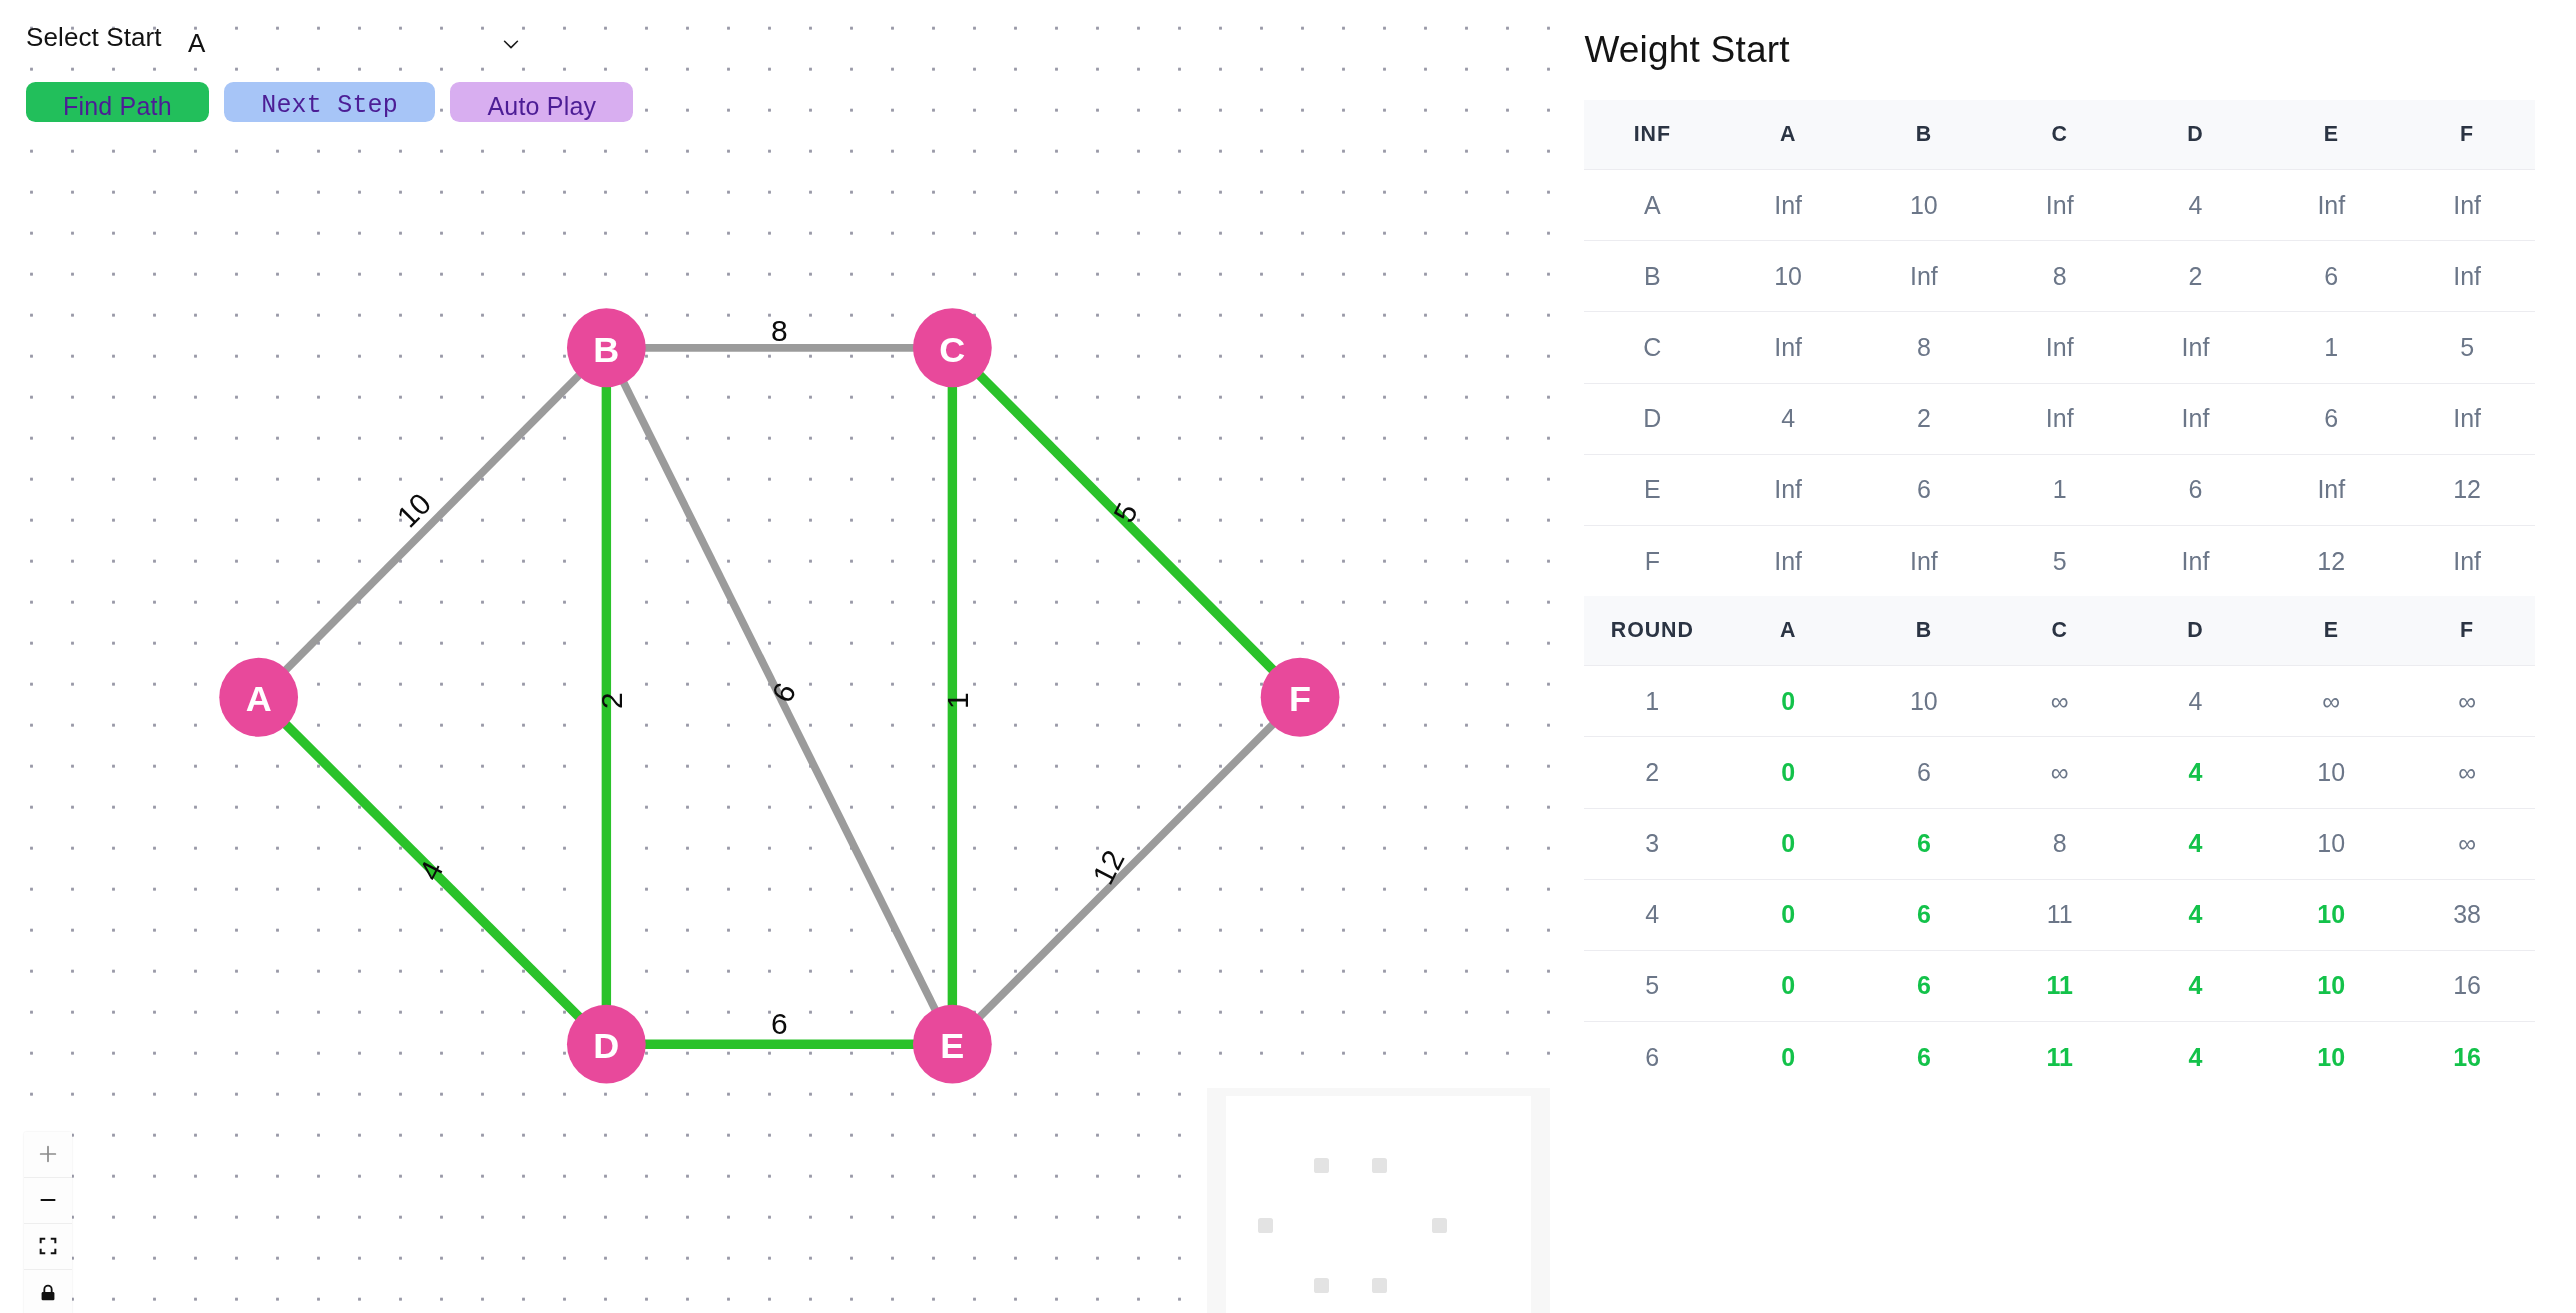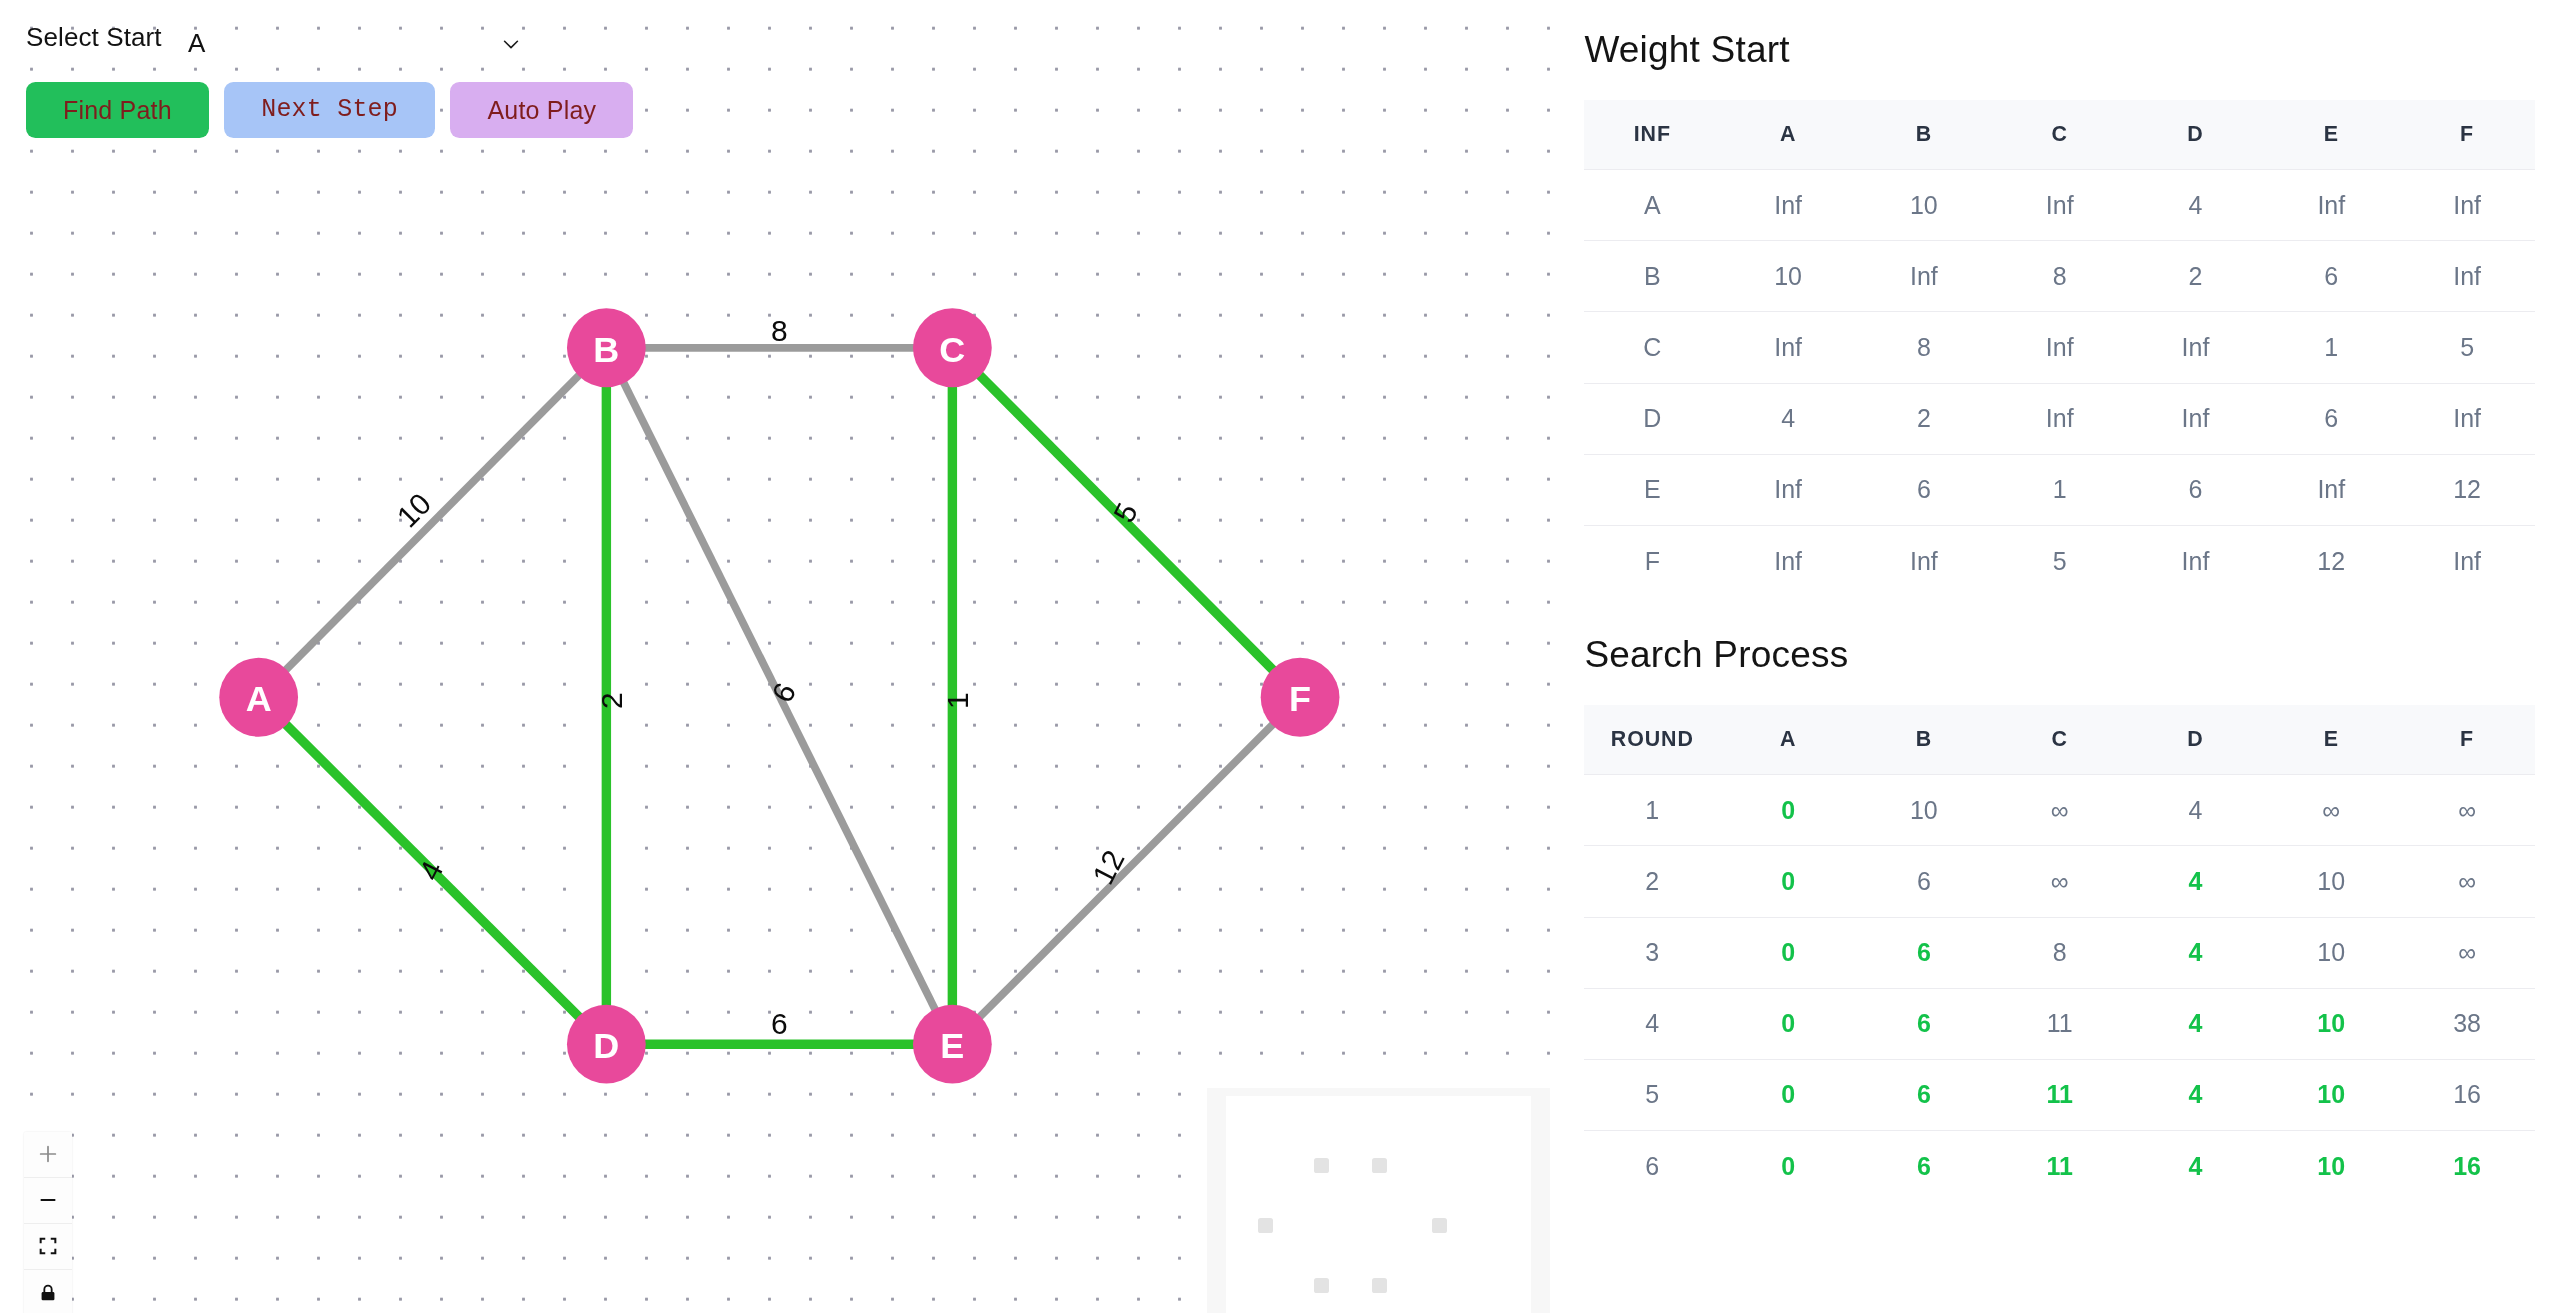--- a/index.html
+++ b/index.html
@@ -76,25 +76,25 @@
   .select-chevron svg { display: block; }
 
   .btn-row {
     display: flex;
     gap: 15.4px;
     margin-top: 10.3px;
   }
   .btn {
     border: none;
     border-radius: 9.4px;
-    color: #7f1d1d;
+    color: #4c1d95;
     font-size: 25px;
     font-family: "Liberation Sans", sans-serif;
     padding: 0 37px;
-    height: 56px;
+    height: 40px;
     line-height: 48px;
     cursor: pointer;
     white-space: nowrap;
     letter-spacing: 0.2px;
   }
   .btn-find { background: #22bf5b; min-width: 152px; }
   .btn-next { background: #a7c5f7; min-width: 152px; font-family: Liberation Mono, monospace; }
   .btn-auto { background: #d8aef0; min-width: 152px; }
 
   
@@ -413,21 +413,20 @@
             <td>Inf</td>
             <td>Inf</td>
             <td>5</td>
             <td>Inf</td>
             <td>12</td>
             <td>Inf</td>
           </tr>
         </tbody>
     </table>
 
-    <h2 class="panel-title second">Search Process</h2>
 
     <table class="data-table">
       <thead>
         <tr id="sp-head-row">
             <th>ROUND</th>
             <th>A</th>
             <th>B</th>
             <th>C</th>
             <th>D</th>
             <th>E</th>

